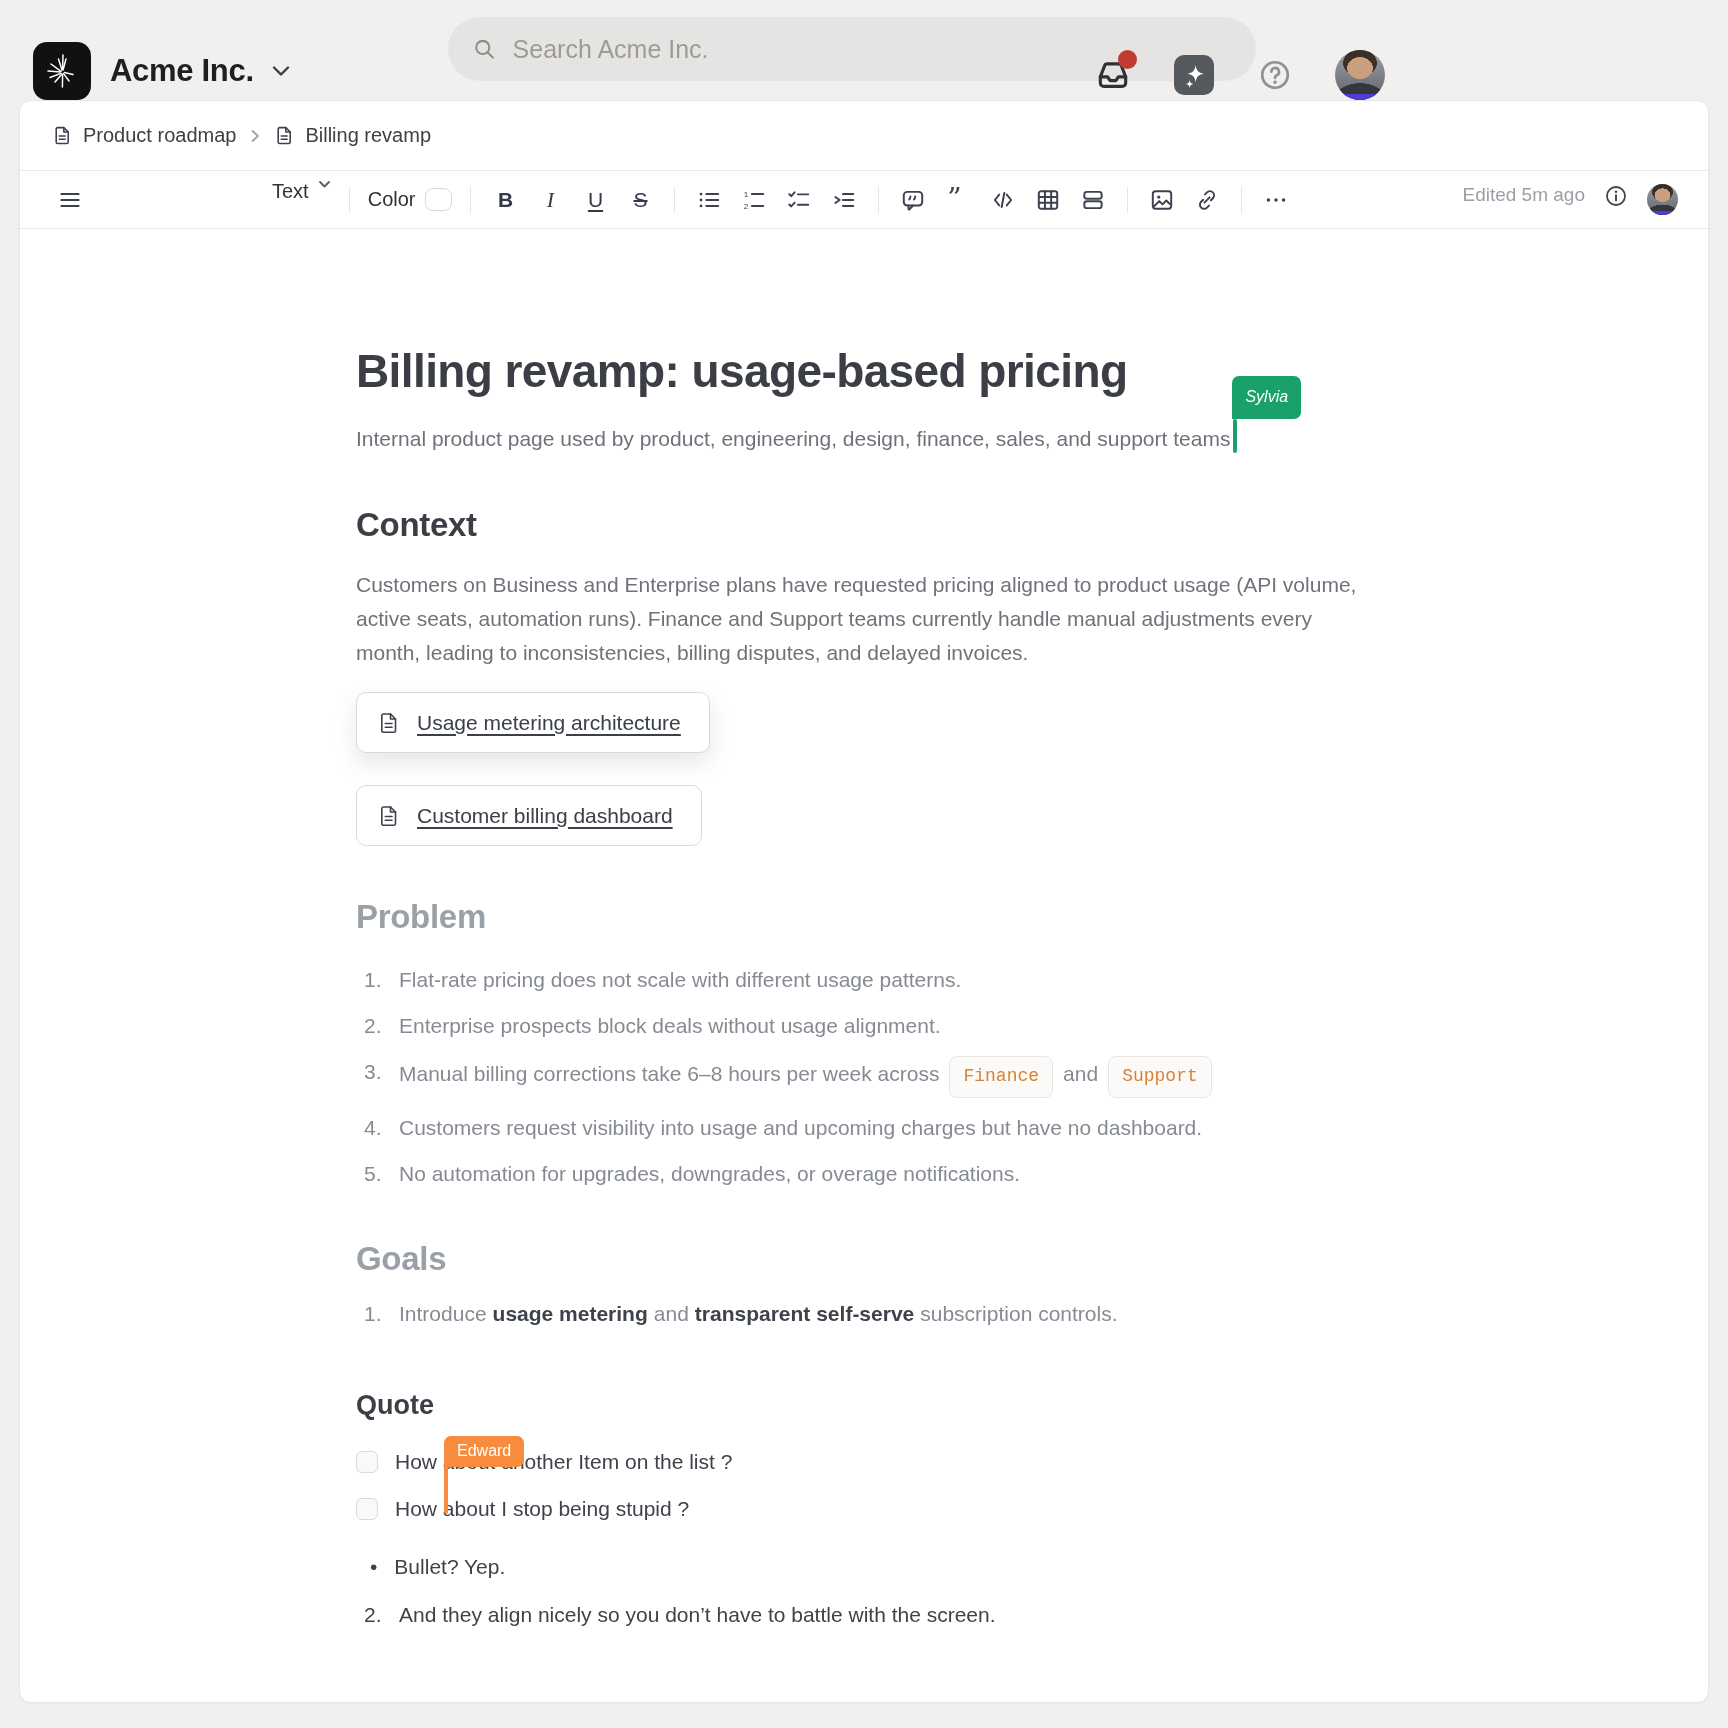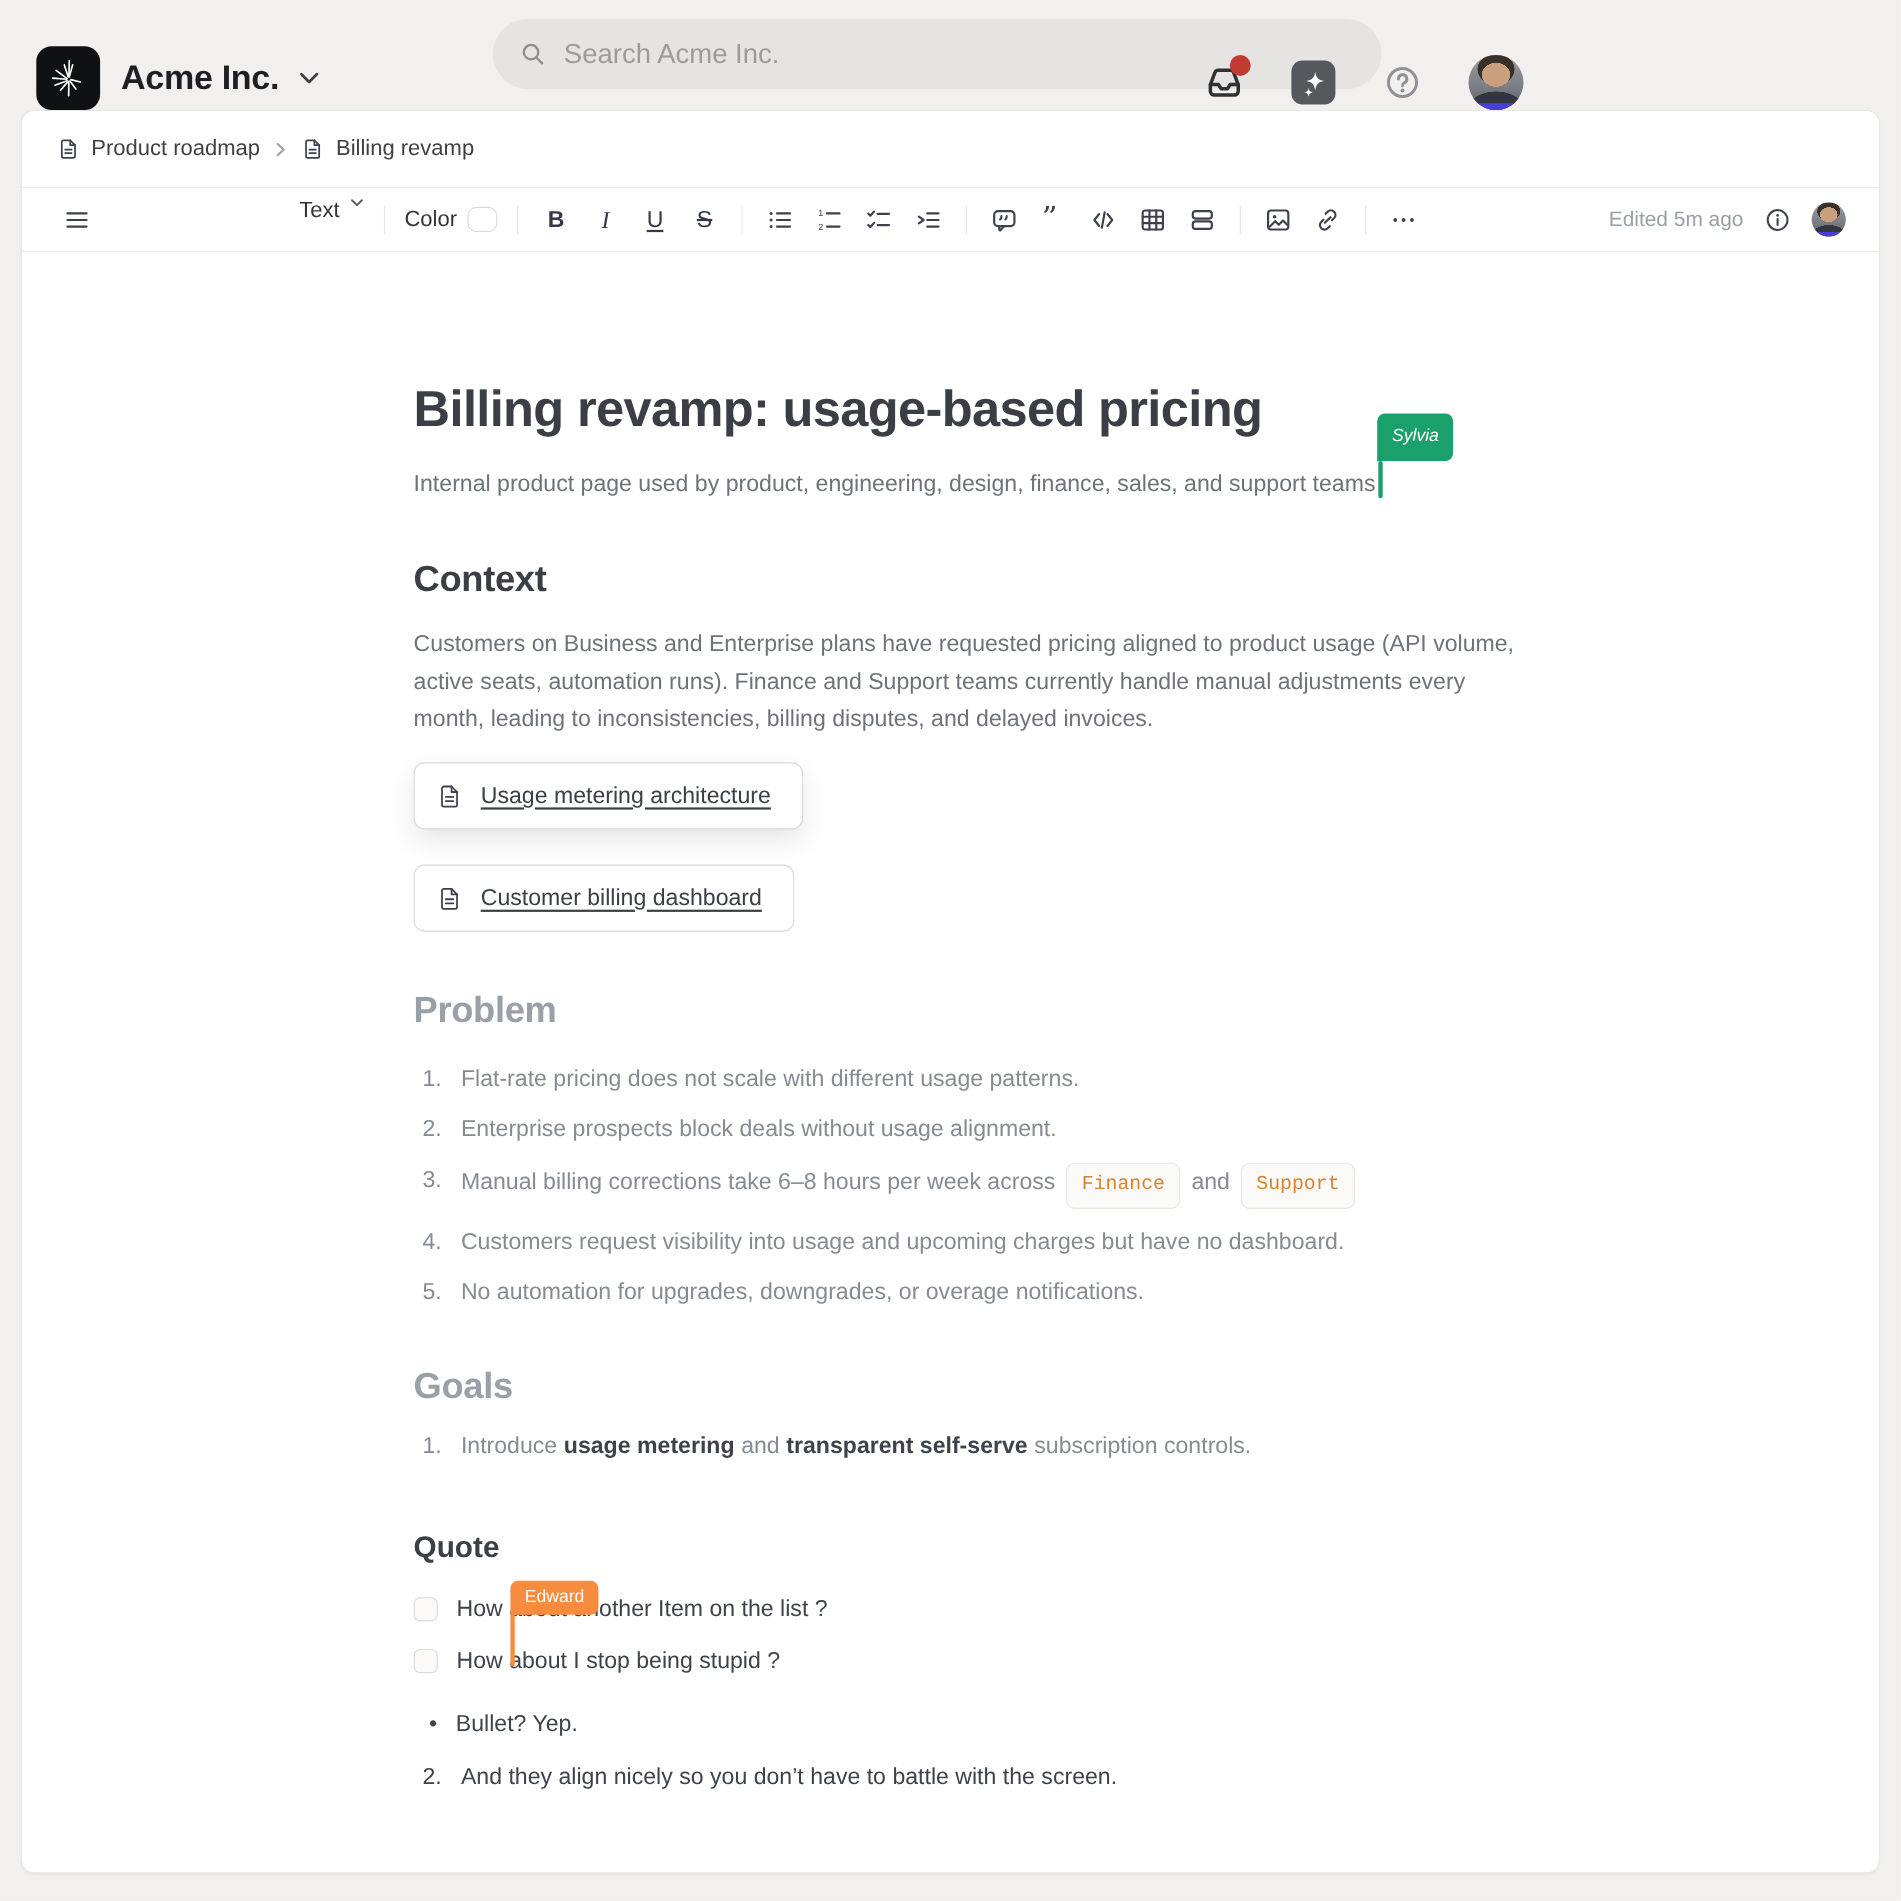--- a/index.html
+++ b/index.html
@@ -50,25 +50,25 @@
   .tbtn { min-width:40px; height:40px; display:flex; align-items:center; justify-content:center; border-radius:8px; cursor:pointer; padding:0 4px; }
   .tsep { width:1px; height:26px; background:#e7e5e2; margin:0 9px; }
   .tstyle { font-size:20px; color:#2f3237; display:flex; align-items:flex-start; gap:9px; }
   .tcolor { font-size:20px; color:#2f3237; display:flex; align-items:center; gap:10px; }
   .swatch { width:27px; height:23px; border-radius:8px; background:#fff; border:1.5px solid #dcd9d5; }
   .fmt { font-size:21px; color:#343947; }
   .fmt.b { font-weight:700; }
   .fmt.i { font-style:italic; font-family:"Liberation Serif","DejaVu Serif",serif; font-size:22px; }
   .fmt.u { text-decoration:underline; text-underline-offset:3px; }
   .fmt.s { text-decoration:line-through; }
-  .tright { margin-left:auto; display:flex; align-items:center; gap:19px; }
+  .tright { margin-left:auto; display:flex; align-items:flex-start; gap:19px; }
   .edited { font-size:19px; color:#9ba0a6; }
 
   
-  .doc { position:relative; padding:118px 0 0 336px; width:1348px;margin-left:20px; }
+  .doc { position:relative; padding:118px 0 0 336px; width:1348px; }
   .doc-title { font-size:46px; font-weight:700; color:#3b3f45; letter-spacing:-0.6px; line-height:1.05; }
   .subtitle { margin-top:24px; font-size:21px; color:#6e737b; line-height:30px; position:relative; width:1012px; }
 
   .cursor-anchor { display:inline-block; position:relative; width:4px; height:34px; background:#19a06b; border-radius:2px; vertical-align:-7px; margin-left:3px;font-style:italic; }
   .flag { position:absolute; left:-1px; bottom:100%; background:#19a06b; color:#fff; font-size:16px; padding:6px 13px 7px; border-radius:7px 7px 7px 0; white-space:nowrap; }
 
   .h2 { font-size:33px; font-weight:700; color:#3b3f45; margin-top:52px; letter-spacing:-0.3px; }
   .h2.muted { color:#9aa0a7; }
   .para { margin-top:24px; font-size:21px; line-height:34px; color:#6e737b; width:1012px; }
 

